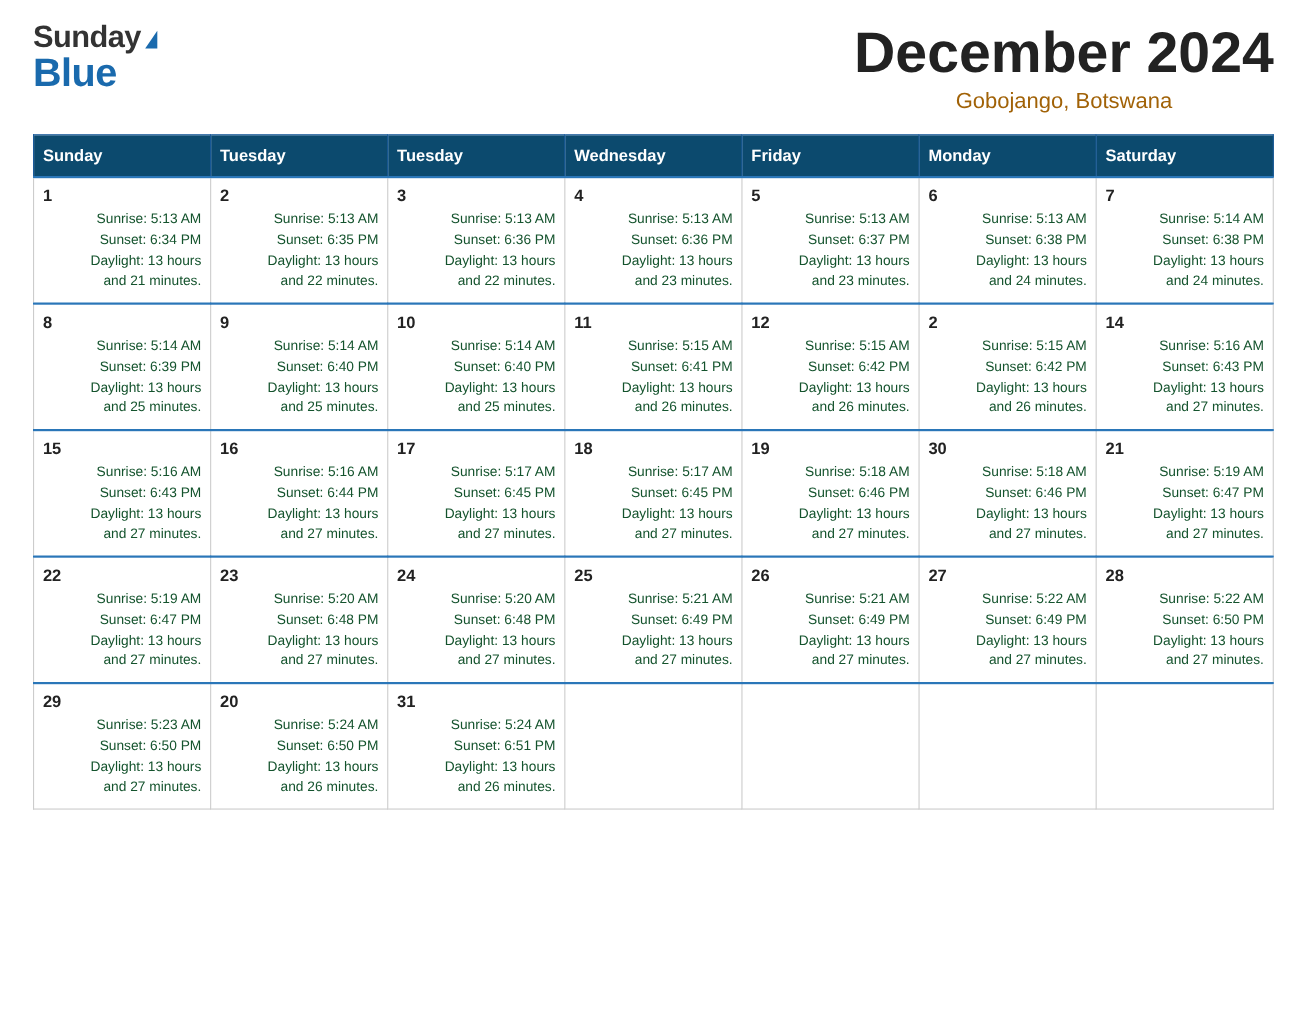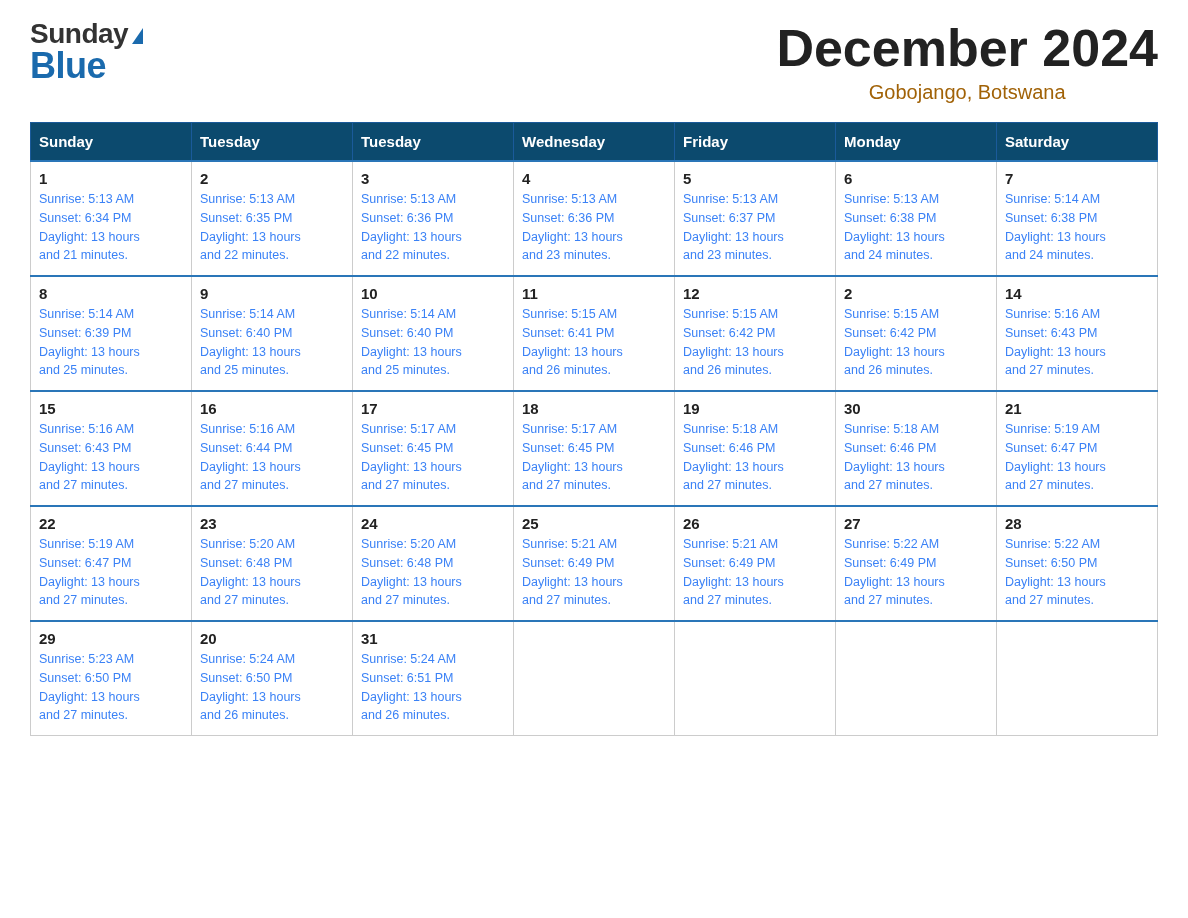--- a/index.html
+++ b/index.html
@@ -80,22 +80,23 @@
       border-top: 2px solid #2a76b8;
     }
     .day-number {
       font-size: 15px;
       font-weight: bold;
       color: #222;
       margin-bottom: 3px;
     }
     .day-info {
       font-size: 12.5px;
-      color: #3b82f6;
+      color: #14532d;
       line-height: 1.5;
+      text-align: right;
     }
     .empty-cell {
       background: #fff;
     }
   </style>
 </head>
 <body>
 
 <div class="header">
   <div class="logo">

